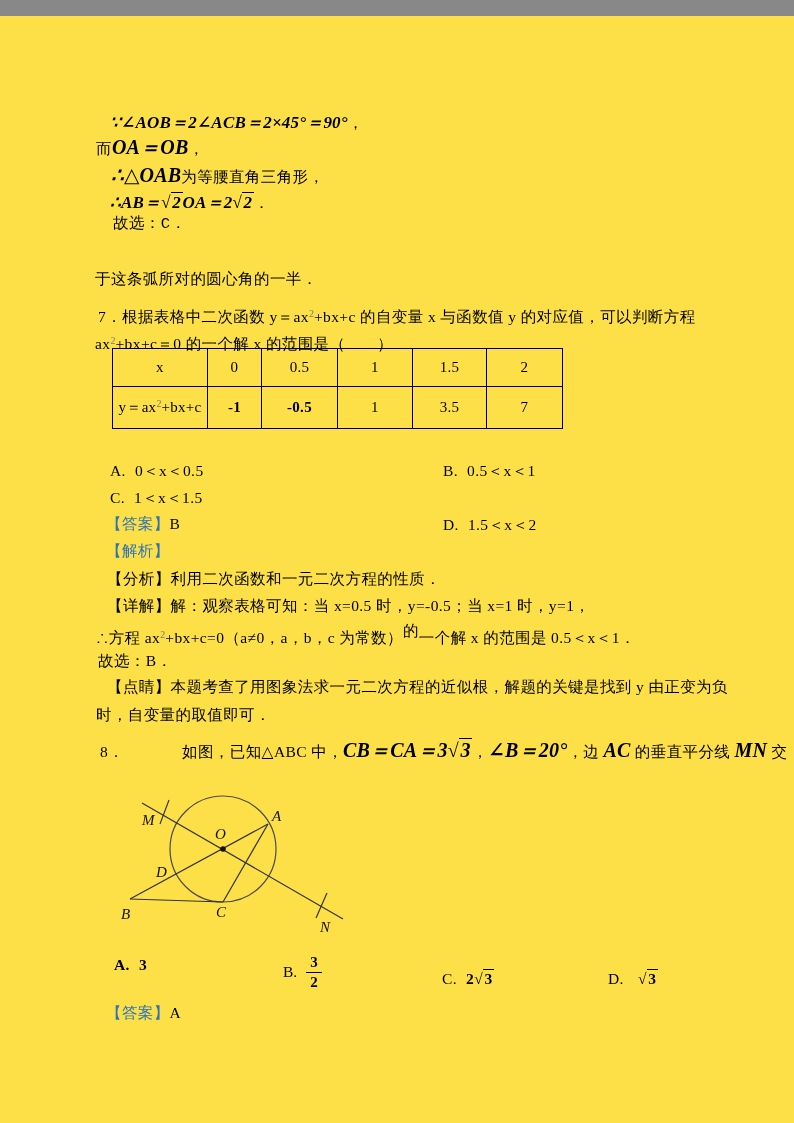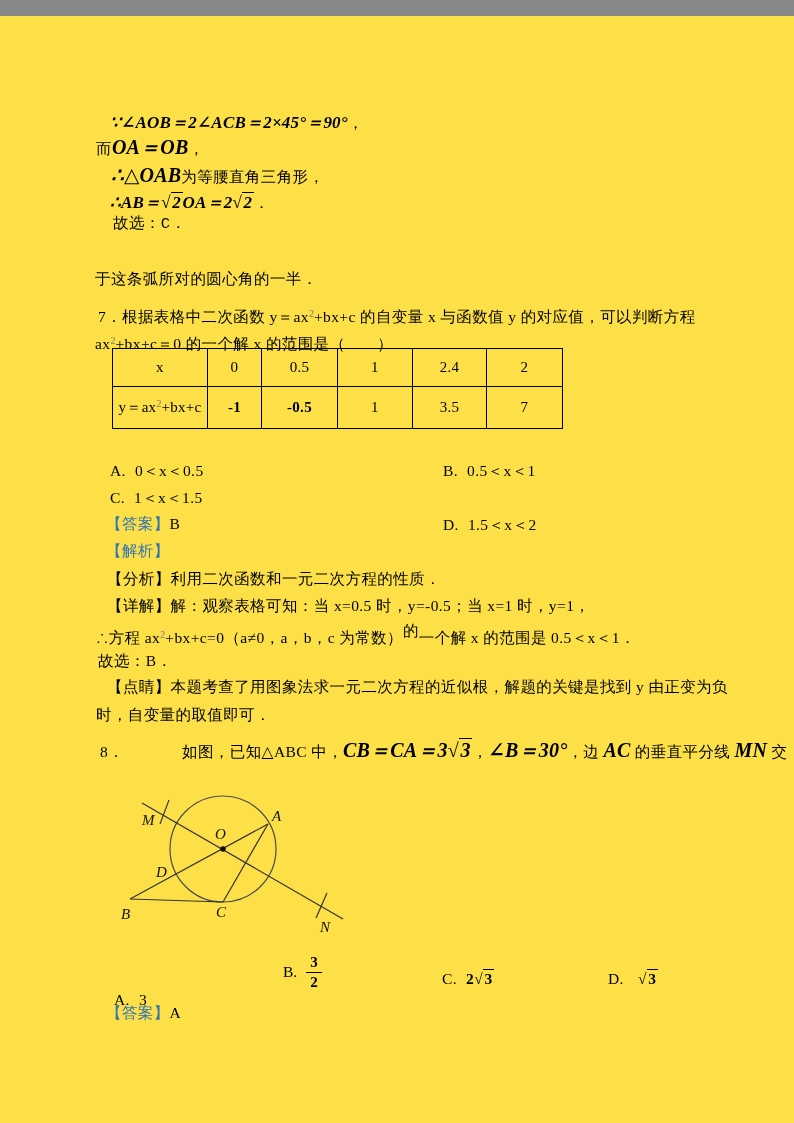--- a/index.html
+++ b/index.html
@@ -59,21 +59,21 @@
   <div class="line" style="left:98px; top:287px;"><span>7．</span><span>根据表格中二次函数 y＝ax</span><sup class="sq">2</sup><span>+bx+c 的自变量 x 与函数值 y 的对应值，可以判断方程</span></div>
   <div class="line" style="left:95px; top:314px;"><span>ax</span><sup class="sq">2</sup><span>+bx+c＝0 的一个解 x 的范围是（　　）</span></div>
 
   <table class="qtable">
     <tbody>
         <tr>
       <td class="c0">x</td>
       <td class="c1">0</td>
       <td class="c2">0.5</td>
       <td class="c3">1</td>
-      <td class="c4">2.4</td>
+      <td class="c4">1.5</td>
       <td class="c5">2</td>
     </tr>
     <tr>
       <td class="c0"><span>y＝ax</span><sup class="sq">2</sup><span>+bx+c</span></td>
       <td class="c1 boldcell">-1</td>
       <td class="c2 boldcell">-0.5</td>
       <td class="c3">1</td>
       <td class="c4">3.5</td>
       <td class="c5">7</td>
     </tr>
@@ -90,42 +90,42 @@
 
   <div class="line" style="left:107px; top:552px;"><span>【分析】</span><span>利用二次函数和一元二次方程的性质．</span></div>
   <div class="line" style="left:107px; top:579px;"><span>【详解】</span><span>解：观察表格可知：当 x=0.5 时，y=-0.5；当 x=1 时，y=1，</span></div>
 
   <div class="line" style="left:96px; top:608px;"><span>∴方程 ax</span><sup class="sq">2</sup><span>+bx+c=0（a≠0，a，b，c 为常数）</span><span class="raised">的</span><span>一个解 x 的范围是 0.5＜x＜1．</span></div>
   <div class="line" style="left:98px; top:634px;"><span>故选：B．</span></div>
 
   <div class="line" style="left:107px; top:660px;"><span>【点睛】</span><span>本题考查了用图象法求一元二次方程的近似根，解题的关键是找到 y 由正变为负</span></div>
   <div class="line" style="left:96px; top:688px;text-align:center;"><span>时，自变量的取值即可．</span></div>
 
-  <div class="line" style="left:100px; top:724px;"><span>8．</span><span class="q8spacer"></span><span>如图，已知△ABC 中，</span><span class="math m16"><span>CB＝CA＝3</span><span class="sqrtsign">√</span><span class="rad">3</span></span><span>，</span><span class="math m16">∠B＝30°</span><span>，边 </span><span class="math m16">AC</span><span> 的垂直平分线 </span><span class="math m16">MN</span><span> 交</span></div>
+  <div class="line" style="left:100px; top:724px;"><span>8．</span><span class="q8spacer"></span><span>如图，已知△ABC 中，</span><span class="math m16"><span>CB＝CA＝3</span><span class="sqrtsign">√</span><span class="rad">3</span></span><span>，</span><span class="math m16">∠B＝20°</span><span>，边 </span><span class="math m16">AC</span><span> 的垂直平分线 </span><span class="math m16">MN</span><span> 交</span></div>
 
 
   <svg class="figure" width="260" height="150" viewBox="0 0 260 150">
     <circle cx="123" cy="55" r="53" fill="none" stroke="#4a4a4a" stroke-width="1.2"></circle>
     <line x1="42" y1="9" x2="243" y2="125" stroke="#333" stroke-width="1.2"></line>
     <line x1="30" y1="105" x2="168" y2="30" stroke="#333" stroke-width="1.2"></line>
     <line x1="30" y1="105" x2="123" y2="108" stroke="#333" stroke-width="1.2"></line>
     <line x1="123" y1="108" x2="168" y2="30" stroke="#333" stroke-width="1.2"></line>
     <line x1="69" y1="6" x2="60" y2="30" stroke="#333" stroke-width="1.2"></line>
     <line x1="227" y1="99" x2="216" y2="124" stroke="#333" stroke-width="1.2"></line>
     <circle cx="123" cy="55" r="2.8" fill="#111"></circle>
     <text class="figlabel" x="42" y="31">M</text>
     <text class="figlabel" x="172" y="27">A</text>
     <text class="figlabel" x="115" y="45">O</text>
     <text class="figlabel" x="56" y="83">D</text>
     <text class="figlabel" x="21" y="125">B</text>
     <text class="figlabel" x="116" y="123">C</text>
     <text class="figlabel" x="220" y="138">N</text>
   </svg>
 
-  <div class="line" style="left:114px; top:973px;"><span class="optlabel">A.</span><span>3</span></div>
+  <div class="line" style="left:114px; top:938px;font-weight:bold;"><span class="optlabel">A.</span><span>3</span></div>
 
   <div class="opt-row" style="left:283px; top:935px; height:42px;">
       <span class="optlabel">B.</span>
       <span class="frac">
         <span class="num">3</span>
         <span class="den">2</span>
       </span>
     </div>
 
   <div class="line" style="left:442px; top:952px;"><span class="optlabel">C.</span><span class="boldnum">2</span><span class="boldnum sqrtsign">√</span><span class="boldnum rad">3</span></div>

